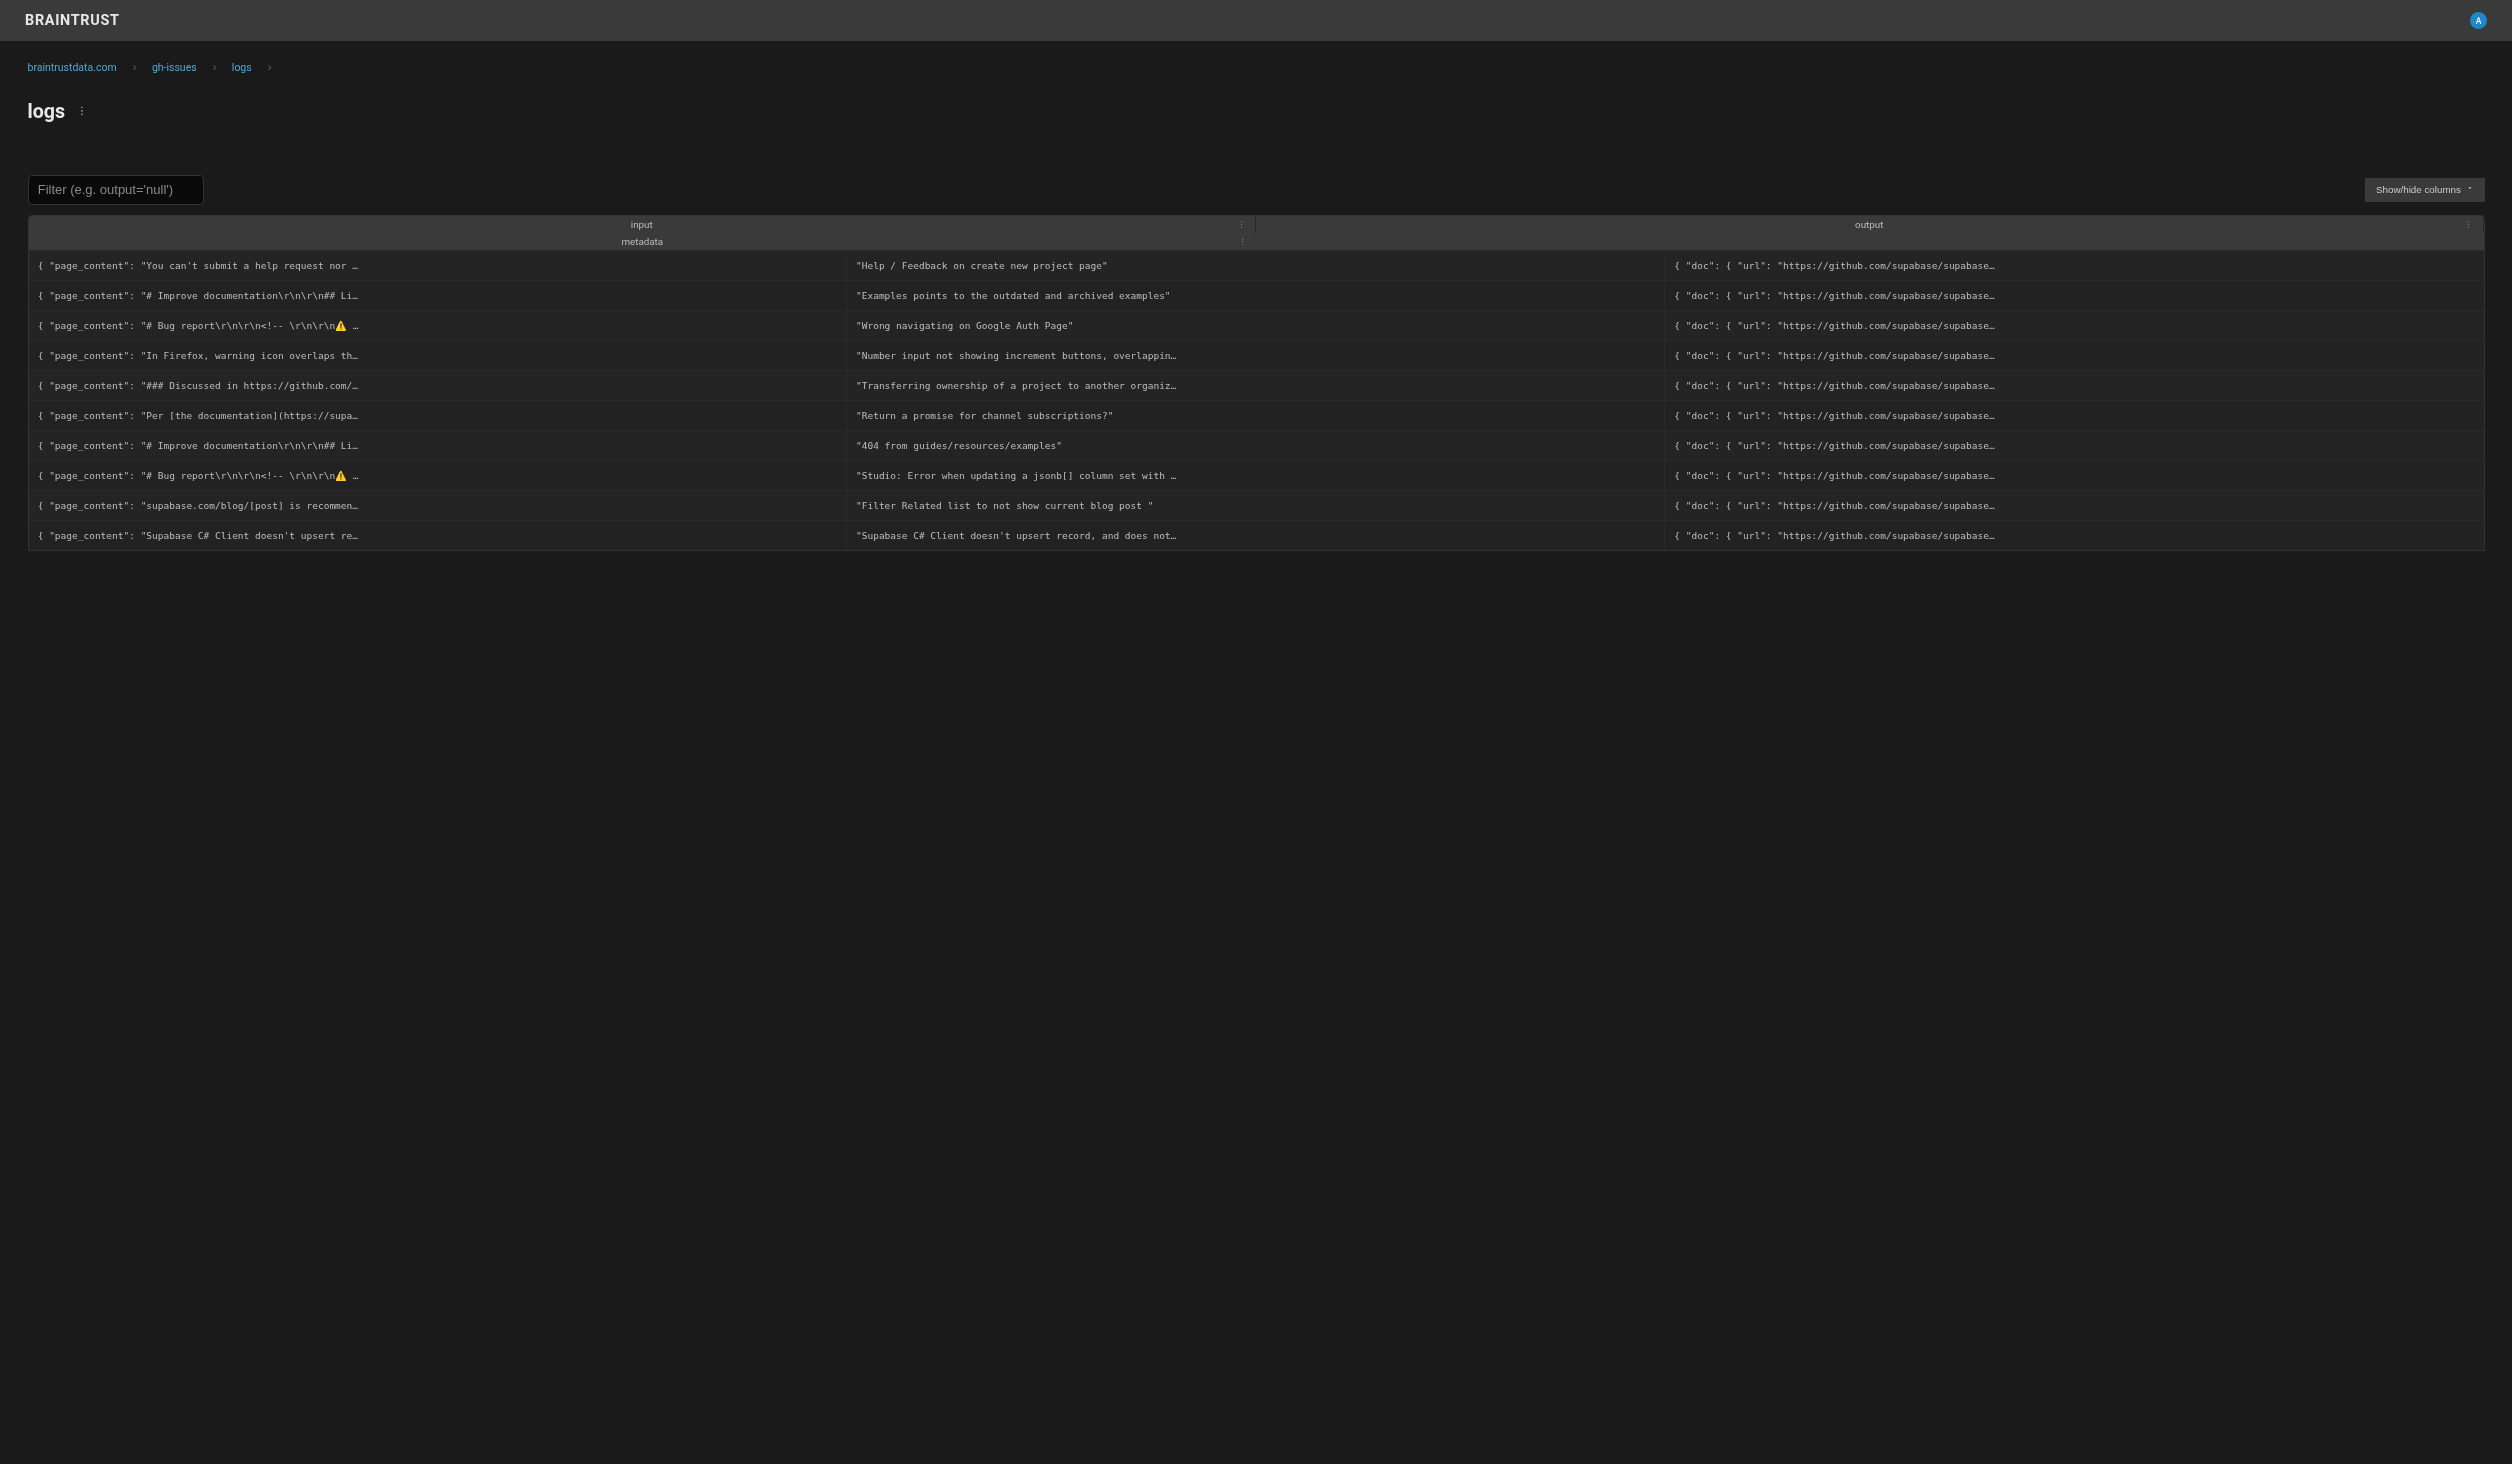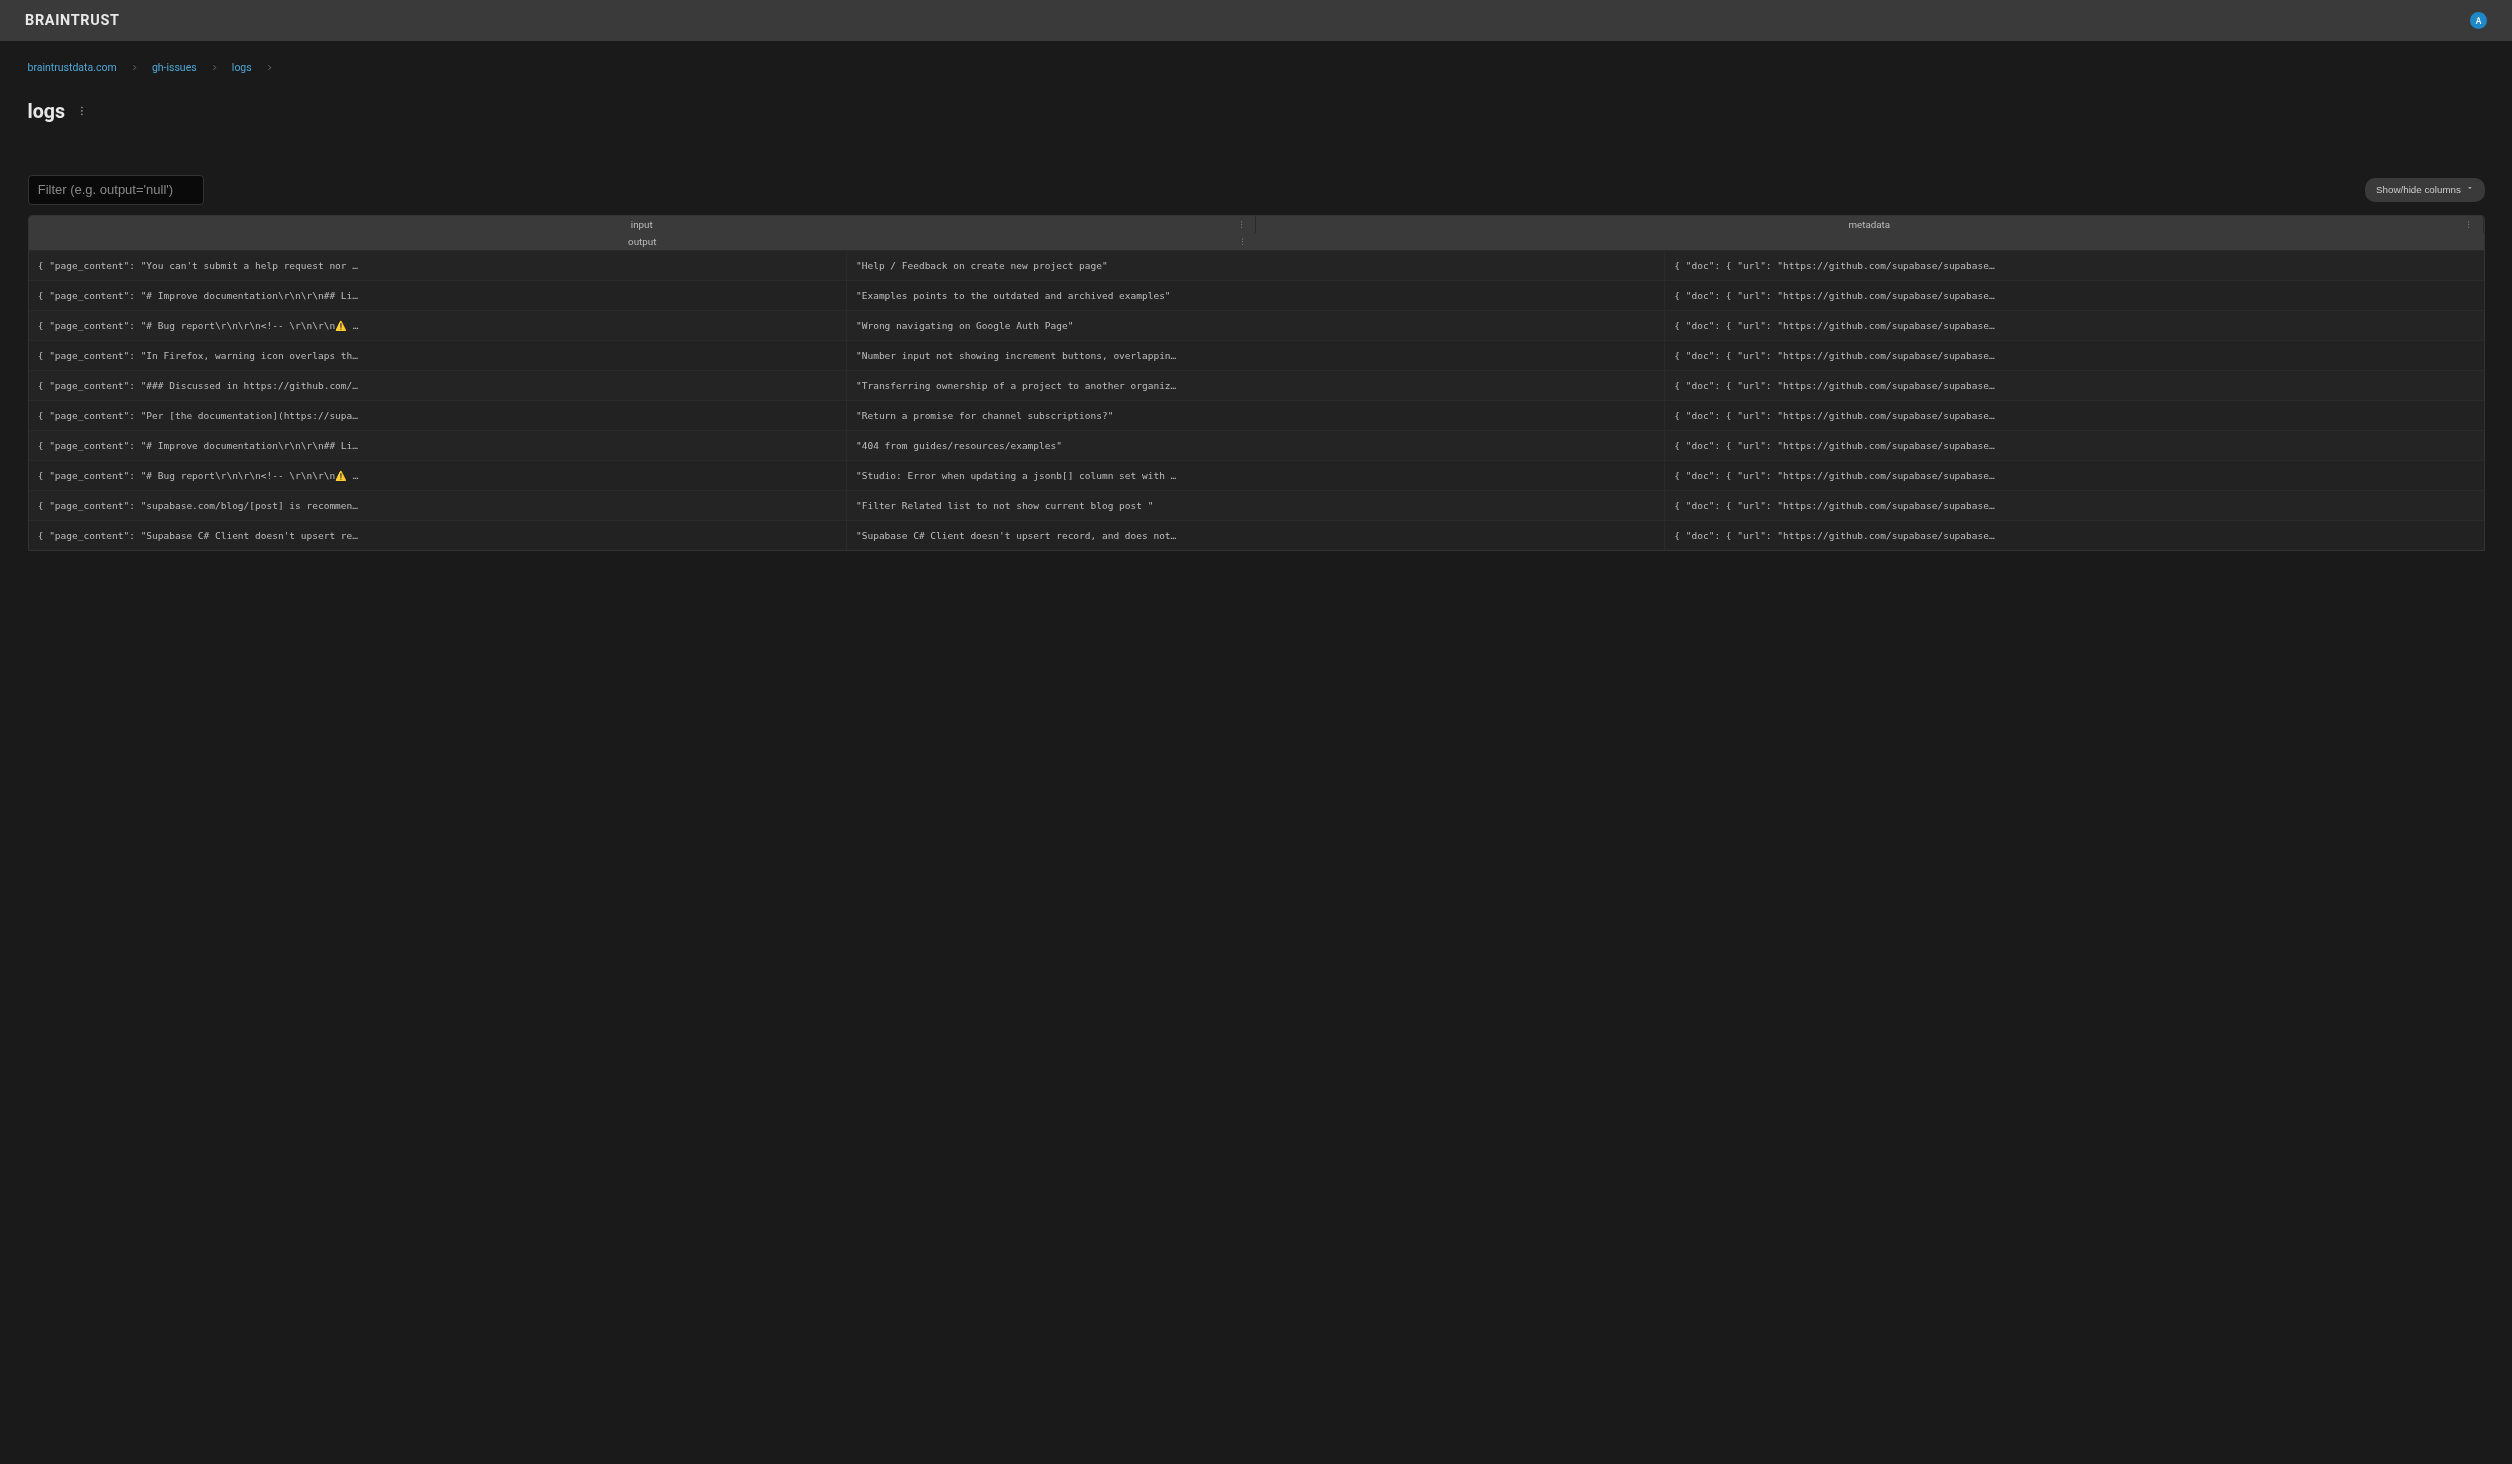--- a/index.html
+++ b/index.html
@@ -91,21 +91,21 @@
       color: #cccccc;
       font-size: 13px;
       width: 176px;
     }
     .filter-input::placeholder {
       color: #888;
     }
     .columns-btn {
       background: #3a3a3a;
       border: none;
-      border-radius: 10px;
+      border-radius: 0;
       padding: 6.5px 10.5px;
       color: #cccccc;
       font-size: 9.8px;
       cursor: pointer;
       display: flex;
       gap: 5.2px;
     }
     .table-wrap {
       border: 0.7px solid #333;
       border-radius: 3.9px 3.9px 0 0;
@@ -226,31 +226,31 @@
         <span>input</span>
         <span class="col-kebab">
           <svg width="9.2" height="9.2" viewBox="0 0 24 24" fill="currentColor">
               <circle cx="12" cy="5" r="1.5"></circle>
               <circle cx="12" cy="12" r="1.5"></circle>
               <circle cx="12" cy="19" r="1.5"></circle>
             </svg>
         </span>
       </div>
       <div class="th">
-        <span>metadata</span>
+        <span>output</span>
         <span class="col-kebab">
           <svg width="9.2" height="9.2" viewBox="0 0 24 24" fill="currentColor">
               <circle cx="12" cy="5" r="1.5"></circle>
               <circle cx="12" cy="12" r="1.5"></circle>
               <circle cx="12" cy="19" r="1.5"></circle>
             </svg>
         </span>
       </div>
       <div class="th">
-        <span>output</span>
+        <span>metadata</span>
         <span class="col-kebab">
           <svg width="9.2" height="9.2" viewBox="0 0 24 24" fill="currentColor">
               <circle cx="12" cy="5" r="1.5"></circle>
               <circle cx="12" cy="12" r="1.5"></circle>
               <circle cx="12" cy="19" r="1.5"></circle>
             </svg>
         </span>
       </div>
     </div>
     <div id="tbody">

